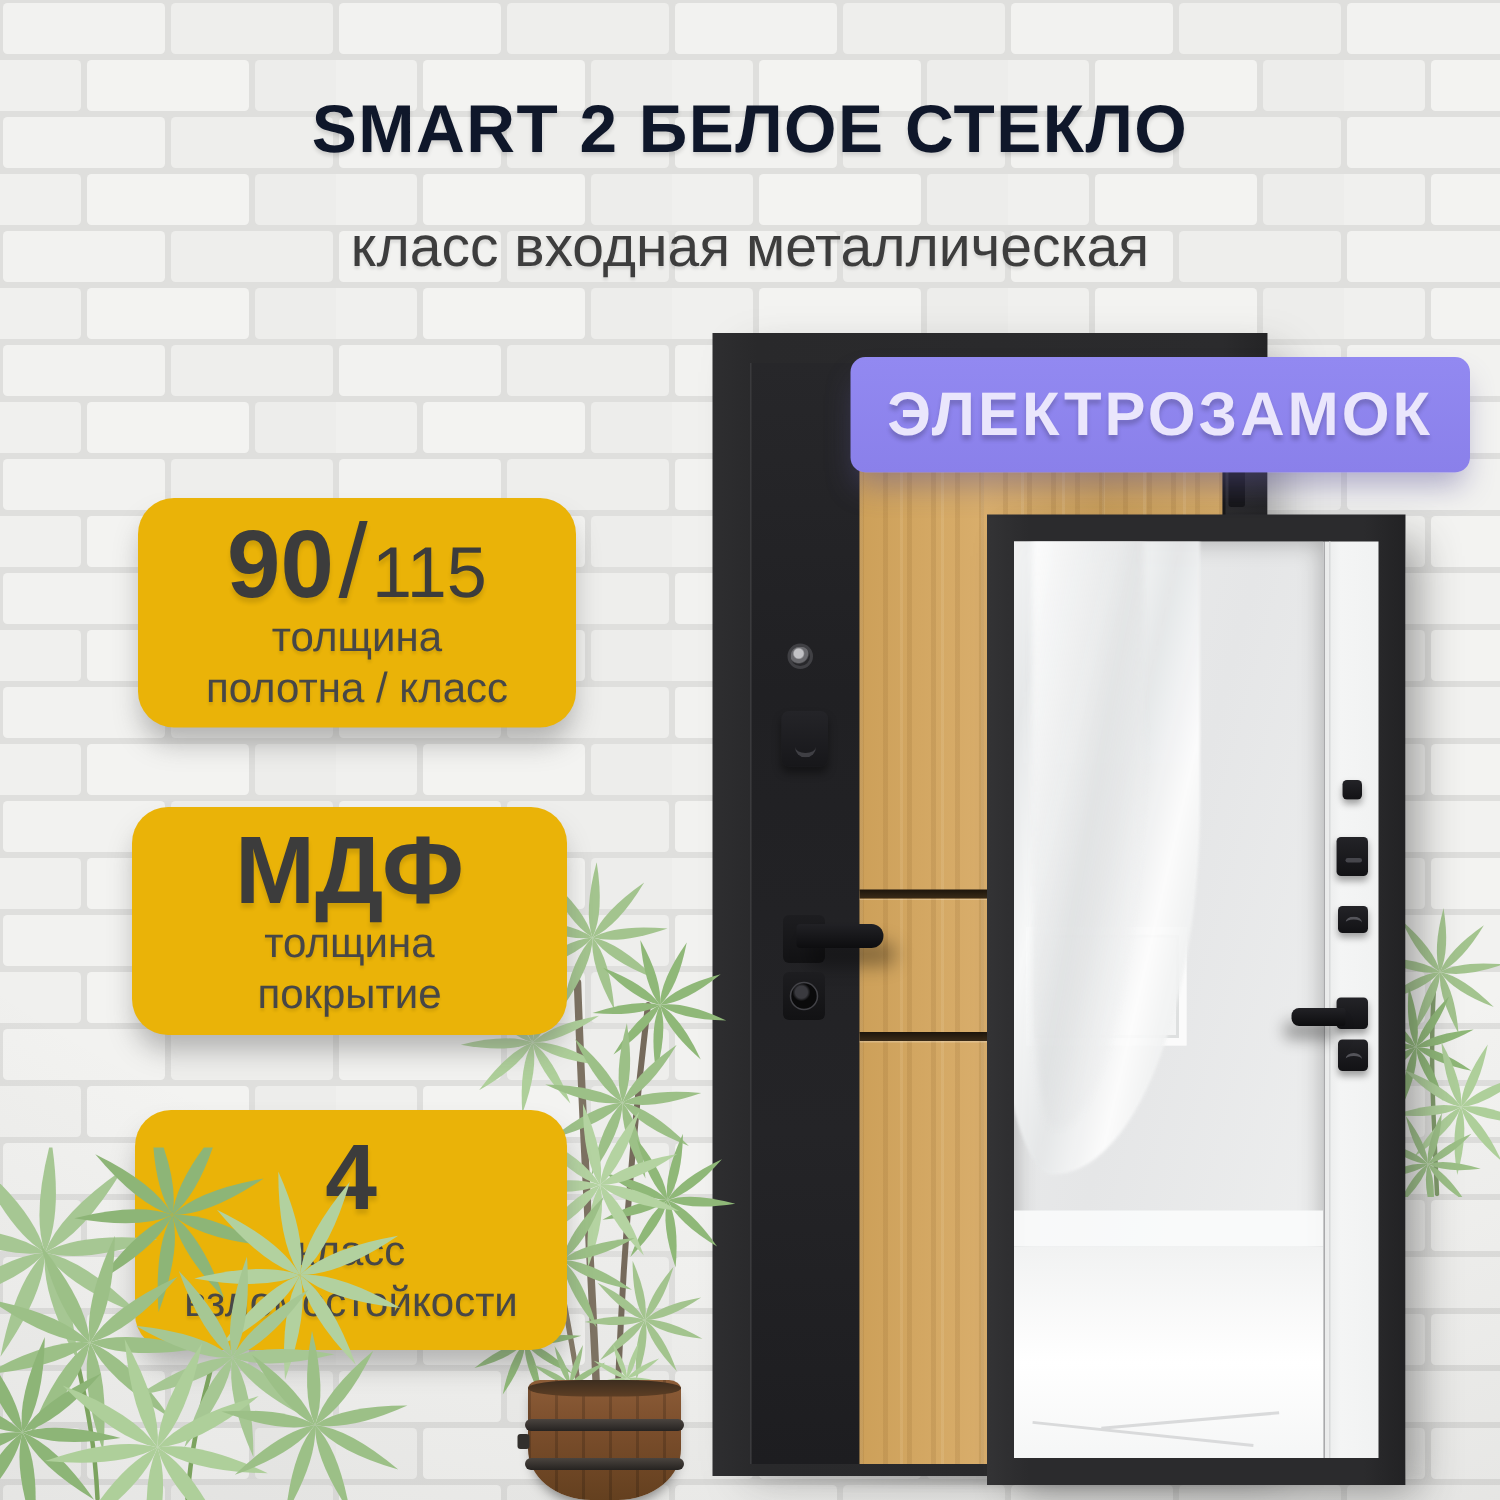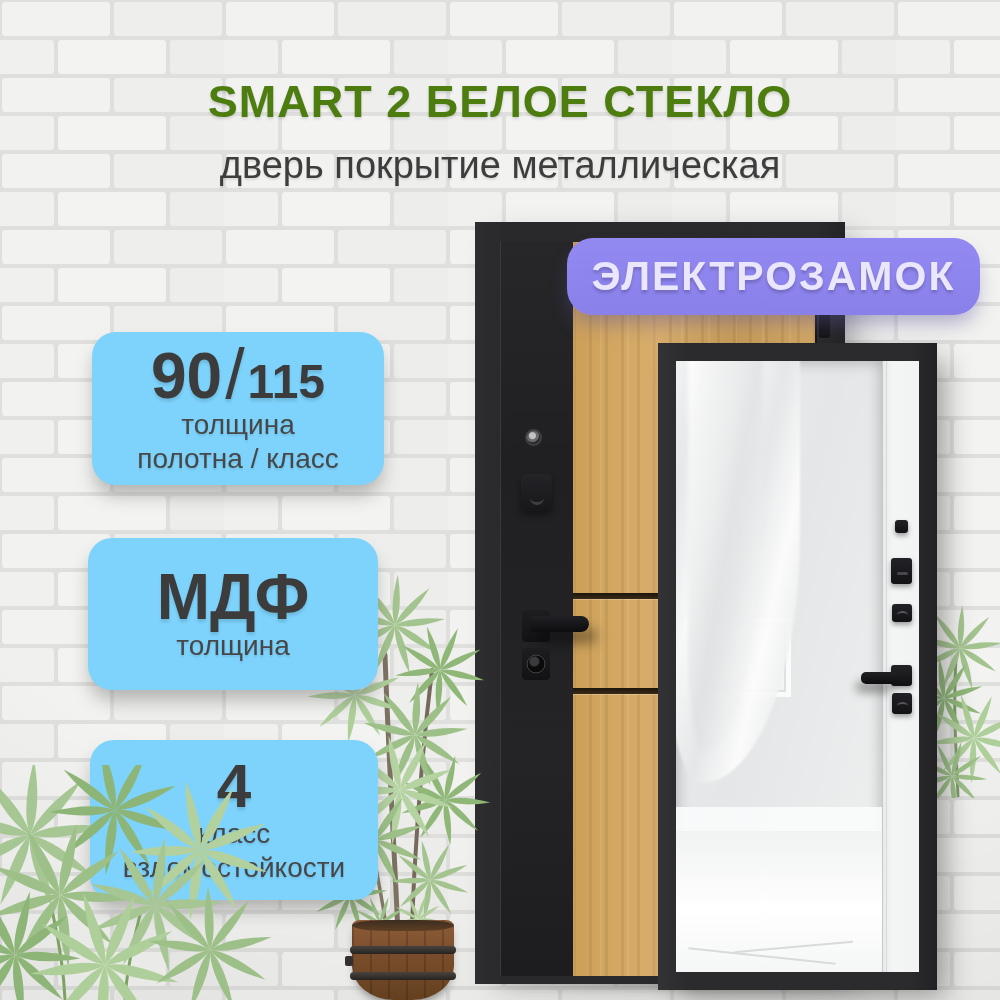--- a/index.html
+++ b/index.html
@@ -9,46 +9,46 @@
     font-family:"Liberation Sans","DejaVu Sans",sans-serif;
   }
   .stage *{box-sizing:border-box;}
 
   
   .wall{position:absolute;inset:0;z-index:0;}
   .vignette{position:absolute;inset:0;z-index:0;
     background:radial-gradient(130% 95% at 50% 28%, rgba(255,255,255,0) 55%, rgba(90,90,90,0.12) 100%);}
 
   
-  .title{position:absolute;left:0;right:0;top:60px;margin:16px;text-align:center;z-index:6;
-    font-size:45px;font-weight:800;letter-spacing:1px;color:#4d7c0f;
+  .title{position:absolute;left:0;right:0;top:60px;margin:0;text-align:center;z-index:6;
+    font-size:45px;font-weight:800;letter-spacing:1px;color:#0f172a;
     text-shadow:0 2px 3px rgba(0,0,0,0.14);}
   .subtitle{position:absolute;left:0;right:0;top:144px;margin:0;text-align:center;z-index:6;
     font-size:38px;font-weight:500;color:#3d3d3d;text-shadow:0 2px 2px rgba(0,0,0,0.10);}
 
   
   .badge{position:absolute;left:567px;top:238px;width:413px;height:77px;z-index:6;
-    background:linear-gradient(180deg,#9289f1,#8a80ea);border-radius:26px;
+    background:linear-gradient(180deg,#9289f1,#8a80ea);border-radius:10px;
     display:flex;align-items:center;justify-content:center;
     box-shadow:0 12px 20px -4px rgba(90,85,150,0.45);}
   .badge span{font-size:41px;font-weight:700;letter-spacing:2px;color:#eae6fc;
     text-shadow:0 3px 3px rgba(0,0,0,0.18);}
 
   
-  .card{position:absolute;z-index:6;background:#7dd3fc;border-radius:24px;
+  .card{position:absolute;z-index:6;background:#eab308;border-radius:24px;
     box-shadow:0 12px 18px -2px rgba(90,90,90,0.40);
     display:flex;flex-direction:column;align-items:center;justify-content:center;}
   .card-thickness{left:92px;top:332px;width:292px;height:153px;}
   .card-mdf{left:88px;top:538px;width:290px;height:152px;}
   .card-class{left:90px;top:740px;width:288px;height:160px;}
   .value-row{display:flex;align-items:baseline;color:#3c3c3c;
     text-shadow:0 3px 3px rgba(0,0,0,0.12);line-height:0.95;}
   .v-big{font-size:64px;font-weight:800;}
   .v-sep{font-size:70px;font-weight:400;margin:0 3px;}
-  .v-small{font-size:48px;font-weight:700;}
+  .v-small{font-size:48px;font-weight:400;}
   .v-solo{font-size:64px;font-weight:800;color:#3c3c3c;line-height:1;
     text-shadow:0 3px 3px rgba(0,0,0,0.12);text-align:right;}
   .v-solo.digit{font-size:62px;}
   .caption{font-size:28px;font-weight:500;color:#474747;line-height:1.22;text-align:center;
     text-shadow:0 2px 2px rgba(0,0,0,0.10);}
   .card .caption:first-of-type{margin-top:8px;}
 
   
   .floor-shadow{position:absolute;left:468px;top:976px;width:490px;height:16px;z-index:1;
     background:radial-gradient(ellipse at 50% 50%, rgba(40,40,40,0.35), rgba(40,40,40,0) 72%);
@@ -179,21 +179,21 @@
         <path d="M0 0 Q16 -9 50 -6 Q18 5 0 0Z" transform="rotate(160)"></path>
         <path d="M0 0 Q16 -9 50 -6 Q18 5 0 0Z" transform="rotate(200)"></path>
         <path d="M0 0 Q16 -9 50 -6 Q18 5 0 0Z" transform="rotate(240)"></path>
         <path d="M0 0 Q16 -9 50 -6 Q18 5 0 0Z" transform="rotate(280)"></path>
         <path d="M0 0 Q16 -9 50 -6 Q18 5 0 0Z" transform="rotate(320)"></path>
       </g>
     </defs>
   </svg>
 
   <h1 class="title">SMART 2 БЕЛОЕ СТЕКЛО</h1>
-  <h2 class="subtitle">дверь покрытие металлическая</h2>
+  <h2 class="subtitle">класс входная металлическая</h2>
 
   <div class="floor-shadow"></div>
 
   <div class="door-ext">
     <div class="ext-leaf"></div>
     <div class="ext-wood">
       <div class="groove groove-a"></div>
       <div class="groove groove-b"></div>
     </div>
     <div class="ext-stile-seam"></div>
@@ -261,20 +261,21 @@
       <span class="v-sep">/</span>
       <span class="v-small">115</span>
     </div>
     <div class="caption">толщина</div>
     <div class="caption">полотна / класс</div>
   </div>
 
   <div class="card card-mdf">
     <div class="v-solo">МДФ</div>
     <div class="caption">толщина</div>
+    <div class="caption">покрытие</div>
   </div>
 
   <div class="card card-class">
     <div class="v-solo digit">4</div>
     <div class="caption">класс</div>
     <div class="caption">взломостойкости</div>
   </div>
 
   <svg class="plant plant-bush" width="300" height="235">
     <path d="M80 234 C78 190 70 160 66 140" stroke="#7ca35f" stroke-width="3" fill="none" stroke-linecap="round"></path>

